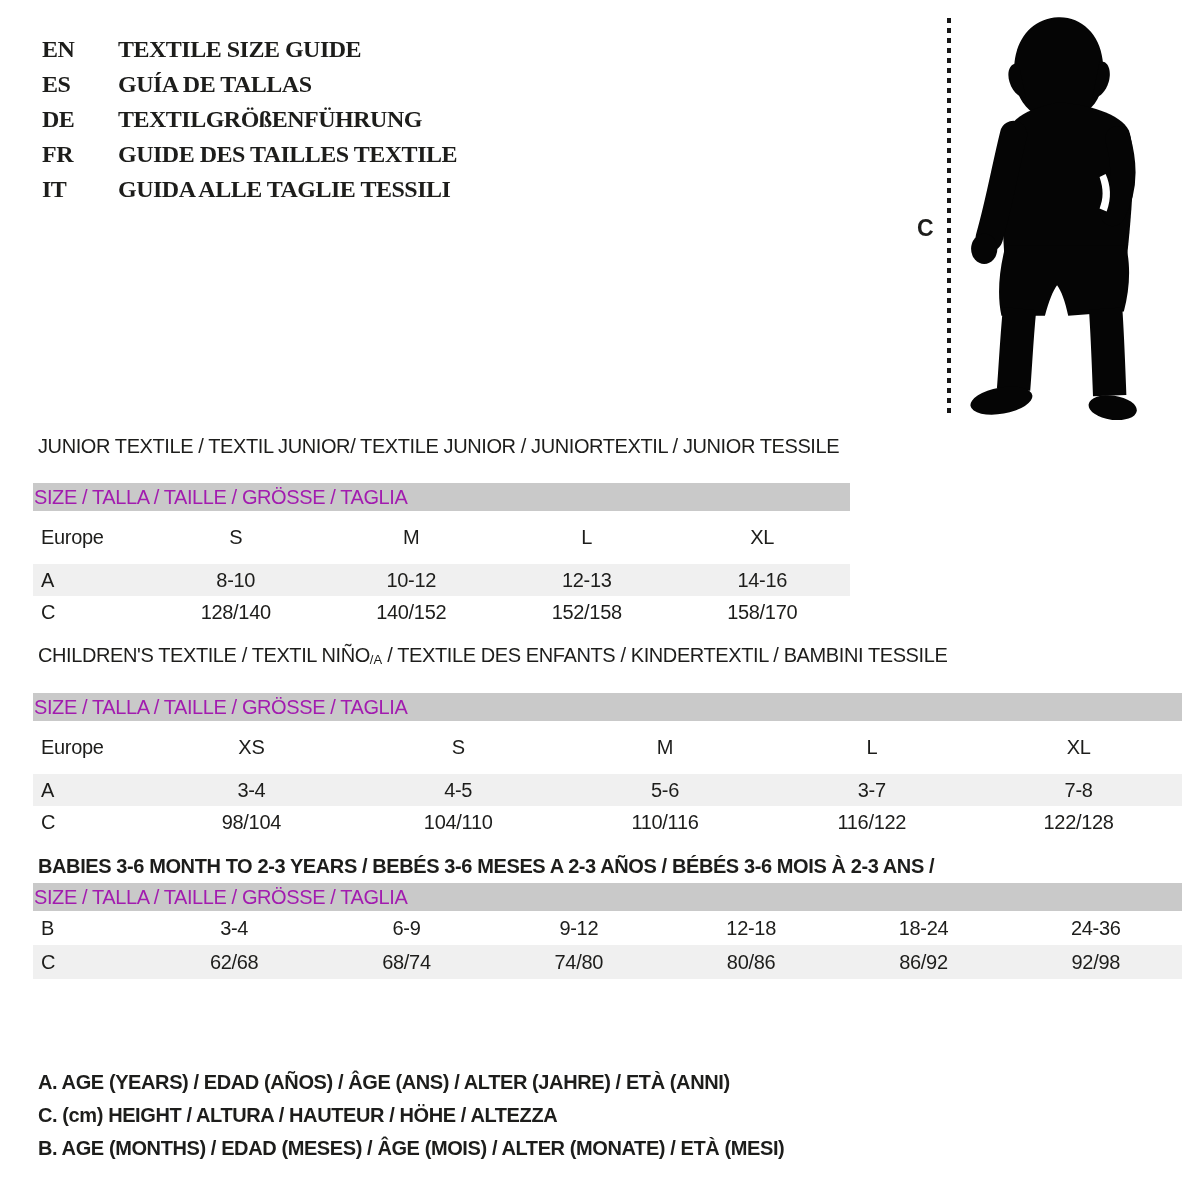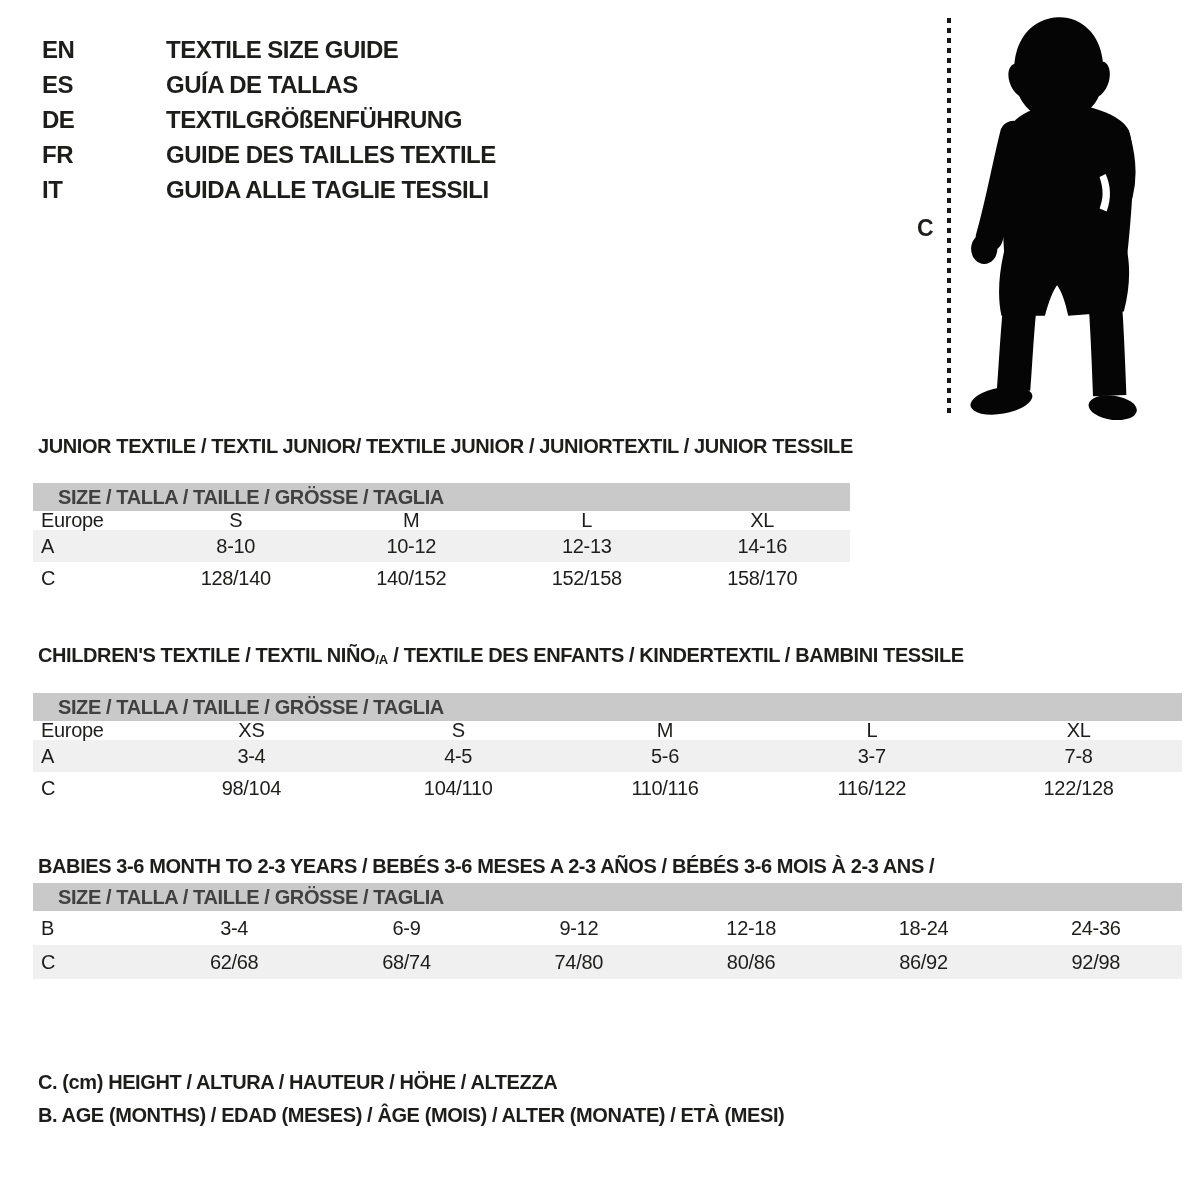--- a/index.html
+++ b/index.html
@@ -10,57 +10,57 @@
     height: 1200px;
     font-family: "Liberation Sans", "DejaVu Sans", sans-serif;
     color: #1d1d1b;
     overflow: hidden;
     position: relative;
   }
   .abs { position: absolute; }
 
   
   #lang-header { top: 32px; left: 42px; }
-  .lang-row { display: flex; line-height: 35px; font-weight: 700; font-size: 24px; letter-spacing: -0.5px; }
+  .lang-row { display: flex; line-height: 35px; font-weight: 700; font-size: 24px; letter-spacing: -0.5px; font-family: Liberation Serif, serif; }
   .lang-code { width: 76px; flex: 0 0 76px; }
-  .lang-title { white-space: nowrap; margin-left: 48px; }
+  .lang-title { white-space: nowrap; }
 
   
   #figure { top: 15px; left: 915px; width: 240px; height: 408px; }
   #measure-label { position: absolute; left: 2px; top: 200px; font-weight: 700; font-size: 23px; }
   #dash-line {
     position: absolute; left: 32px; top: 3px; width: 4px; height: 398px;
     background: repeating-linear-gradient(to bottom, #151515 0 5px, transparent 5px 10px);
   }
   #toddler-svg { position: absolute; left: 50px; top: 0; }
 
   
   .section { position: absolute; }
   #sec-junior   { top: 434px; left: 33px; width: 817px; }
   #sec-children { top: 643px; left: 33px; width: 1149px; }
   #sec-babies   { top: 850px; left: 33px; width: 1149px; }
 
   .tbl-title {
-    font-weight: 700; font-size: 20px; letter-spacing: -0.4px;
+    font-weight: 400; font-size: 20px; letter-spacing: -0.4px;
     line-height: 24px; white-space: nowrap; margin-left: 5px;
   }
   #sec-junior .tbl-title { margin-bottom: 25px; }
   #sec-children .tbl-title { margin-bottom: 23px; }
   .tbl-title-line { font-weight: 700; font-size: 20px; letter-spacing: -0.4px; line-height: 33px; white-space: nowrap; margin-left: 5px; }
   .babies-title-block { }
   .title-sub { font-size: 13px; letter-spacing: 0; position: relative; bottom: -2px; }
 
   .size-bar {
-    background: #c9c9c9; color: #404040;
+    background: #c9c9c9; color: #a21caf;
     height: 28px; line-height: 29px;
-    font-weight: 700; font-size: 20px; letter-spacing: -0.4px;
-    padding-left: 25px; box-sizing: border-box;
+    font-weight: 400; font-size: 20px; letter-spacing: -0.4px;
+    padding-left: 1px; box-sizing: border-box;
   }
   .trow { display: flex; align-items: center; font-size: 20px; letter-spacing: -0.3px; }
-  .trow-h35 { height: 19px; }
+  .trow-h35 { height: 53px; }
   .trow-h32 { height: 32px; }
   .trow-h34 { height: 34px; }
   .row-gray { background: #f0f0f0; }
   .rlabel { flex: 0 0 115px; padding-left: 8px; box-sizing: border-box; }
   .cell { flex: 1 1 0; text-align: center; }
 
   
   #legend { top: 1066px; left: 38px; }
   .legend-line { font-weight: 700; font-size: 20px; letter-spacing: -0.4px; line-height: 33px; white-space: nowrap; }
 </style>
@@ -195,15 +195,16 @@
     <span class="cell">62/68</span>
     <span class="cell">68/74</span>
     <span class="cell">74/80</span>
     <span class="cell">80/86</span>
     <span class="cell">86/92</span>
     <span class="cell">92/98</span>
   </div>
 </div>
 
 <div id="legend" class="abs">
+  <div class="legend-line">A. AGE (YEARS) / EDAD (AÑOS) / ÂGE (ANS) / ALTER (JAHRE) / ETÀ (ANNI)</div>
   <div class="legend-line">C. (cm) HEIGHT / ALTURA / HAUTEUR / HÖHE / ALTEZZA</div>
   <div class="legend-line">B. AGE (MONTHS) / EDAD (MESES) / ÂGE (MOIS) / ALTER (MONATE) / ETÀ (MESI)</div>
 </div>
 
 </body></html>

